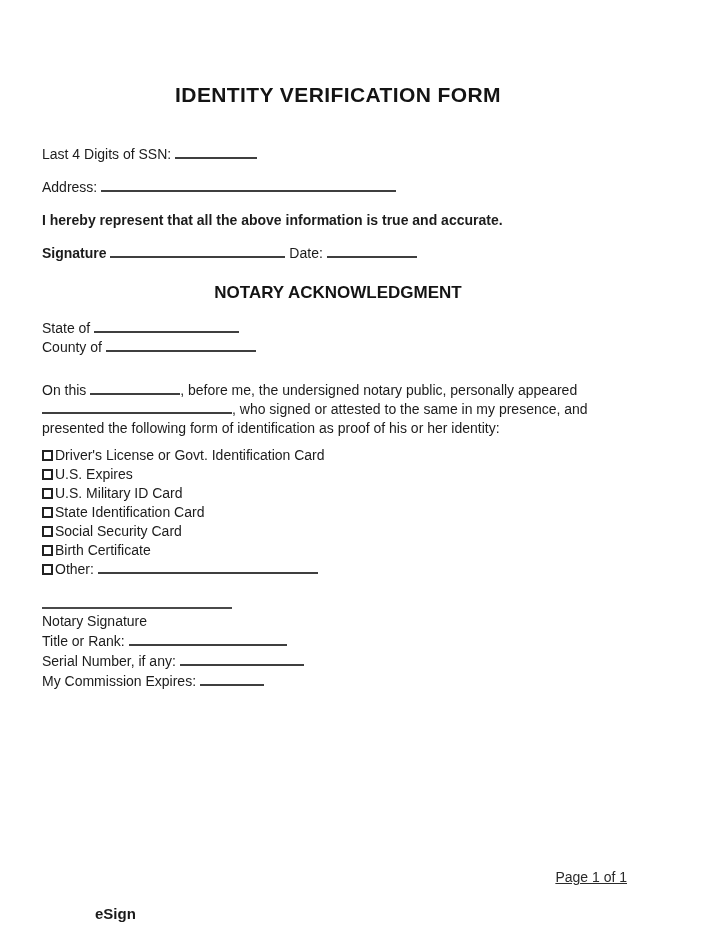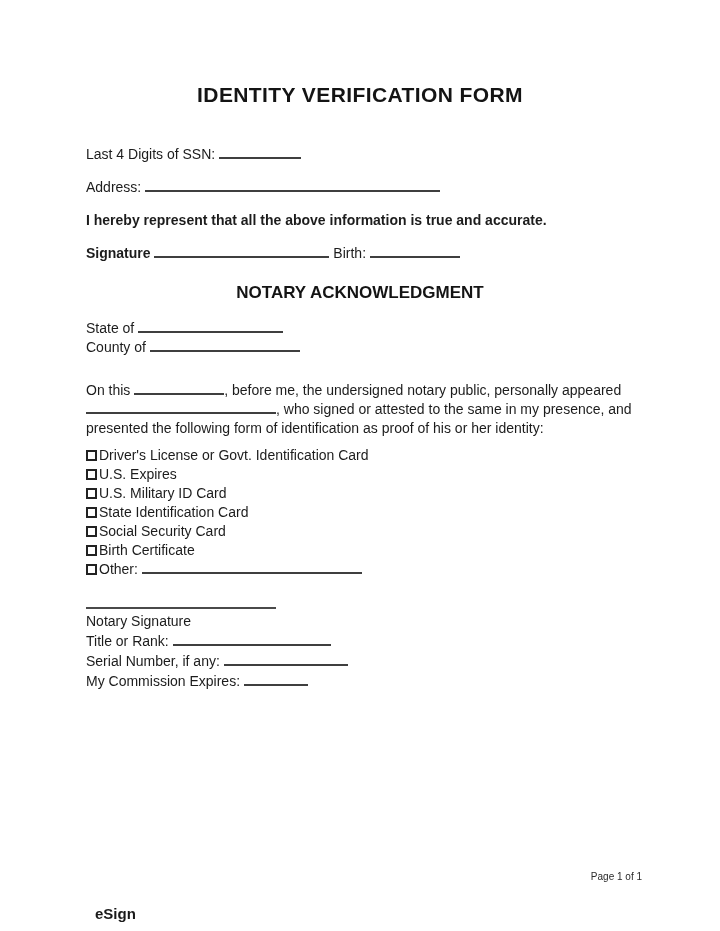--- a/index.html
+++ b/index.html
@@ -8,21 +8,21 @@
     position: relative;
     width: 720px;
     height: 931px;
     background: #ffffff;
     font-family: "Liberation Sans", sans-serif;
     font-size: 14px;
     line-height: 20px;
     color: #1c1c1c;
     overflow: hidden;
   }
-  .content { padding: 84px 86px 0 86px; }
+  .content { padding: 84px 86px 0 42px; }
 
   .doc-title {
     font-size: 21px;
     line-height: 22px;
     font-weight: bold;
     text-align: center;
     letter-spacing: 0.4px;
     color: #141414;
     margin-bottom: 38px;
   }
@@ -77,24 +77,25 @@
   .footer-brand {
     position: absolute;
     left: 95px;
     top: 904px;
     font-size: 15px;
     font-weight: bold;
     color: #1a1a1a;
   }
   .footer-page {
     position: absolute;
-    right: 78px;
+    right: 93px;
     top: 867px;
-    font-size: 10px;
+    font-size: 14px;
     color: #2a2a2a;
+    text-decoration: underline;
   }
 </style>
 </head>
 <body>
 
 <div class="page">
   <div class="content">
 
     <h1 class="doc-title">IDENTITY VERIFICATION FORM</h1>
 
@@ -107,21 +108,21 @@
     <div class="field-row">
       <span>Address:</span>
       <span class="blank" style="width:295px"></span>
     </div>
 
     <div class="field-row bold">I hereby represent that all the above information is true and accurate.</div>
 
     <div class="field-row">
       <span class="bold">Signature</span>
       <span class="blank" style="width:175px"></span>
-      <span>Birth:</span>
+      <span>Date:</span>
       <span class="blank" style="width:90px"></span>
     </div>
 
     <h2 class="section-heading">NOTARY ACKNOWLEDGMENT</h2>
 
     <div class="tight-row">
       <span>State of</span>
       <span class="blank" style="width:145px"></span>
     </div>
     <div class="tight-row">

